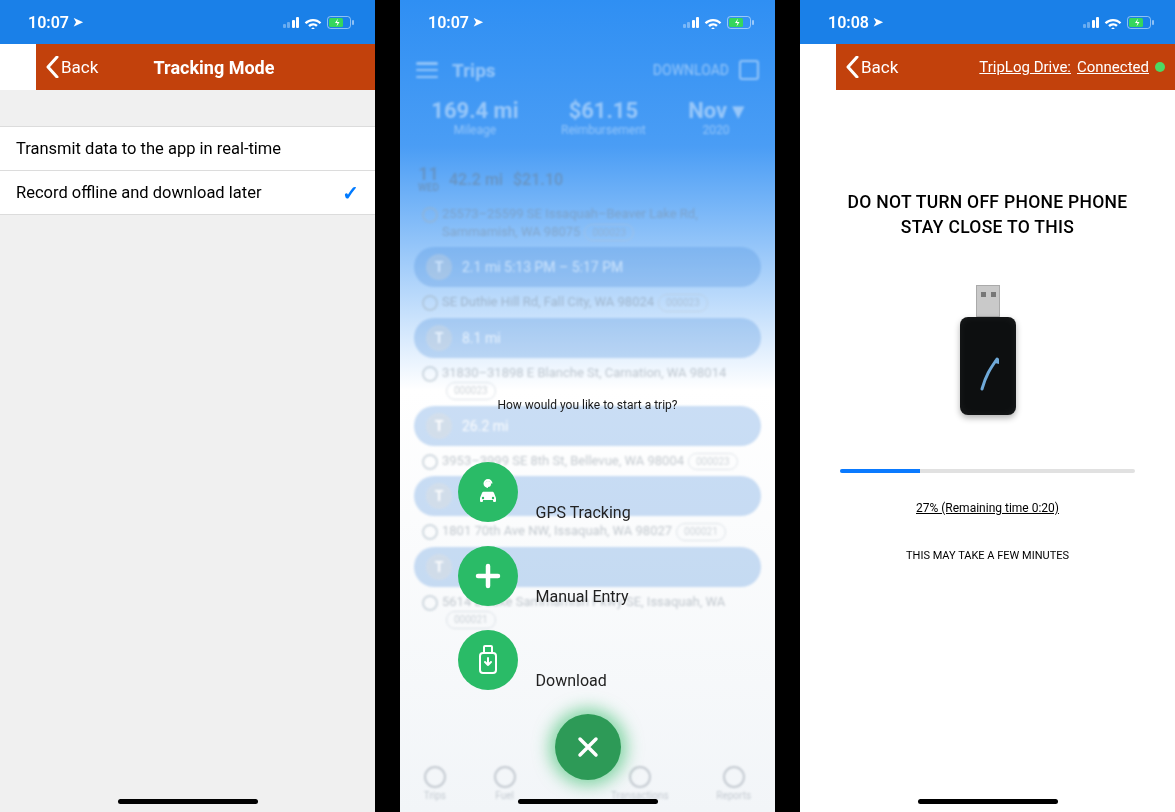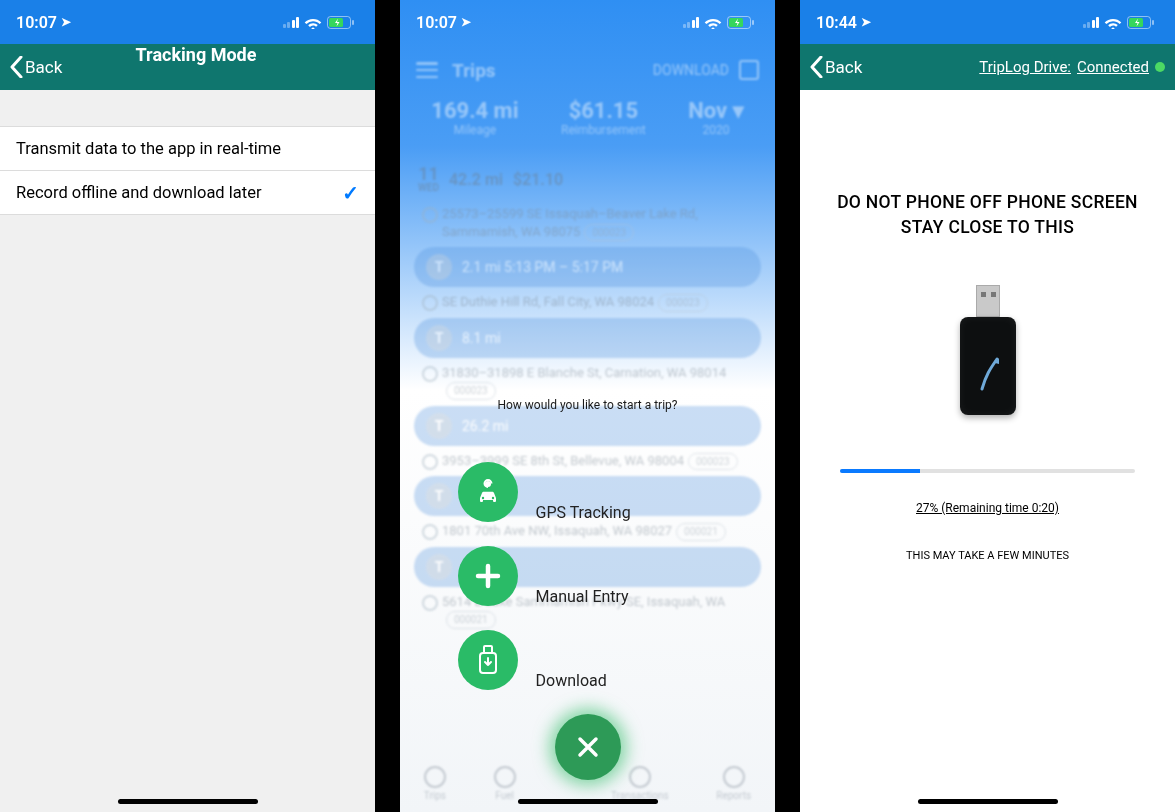--- a/index.html
+++ b/index.html
@@ -18,43 +18,45 @@
     background: #fff;
     position: relative;
     overflow: hidden;
   }
   
   .status-bar {
     height: 44px;
     display: flex;
     align-items: center;
     justify-content: space-between;
-    padding: 0 20px 0 16px;
+    padding: 0 20px 0 28px;
     color: #fff;
     font-size: 16px;
     font-weight: 600;
   }
   .status-bar.blue { background: #1a80e8; }
   .status-left { display: flex; align-items: center; gap: 4px; }
   .status-right { display: flex; align-items: center; gap: 5px; }
   .loc-arrow { font-size: 12px; }
   .sig-bars { display: flex; align-items: flex-end; gap: 1.5px; height: 11px; }
   .sig-bars span { width: 3px; background: rgba(255,255,255,0.35); border-radius:1px; }
   .sig-bars span:nth-child(1){height:4px;} .sig-bars span:nth-child(2){height:6px;}
   .sig-bars span:nth-child(3){height:8px;} .sig-bars span:nth-child(4){height:11px;}
   .sig-bars .on { background:#fff; }
   .wifi-ic, .batt-ic { display:inline-flex; }
   
   .nav-bar {
     height: 46px;
-    background: #0f766e;
+    background: #c2410c;
     color:#fff;
     display:flex;
+    align-items:center;
     position:relative;
     padding: 0 10px;
+    margin-left: 36px;
   }
   .back-group { display:flex; align-items:center; font-size:17px; gap:2px; cursor:pointer;}
   .nav-title {
     position:absolute; left:17px; right:0; text-align:center;
     font-size:18px; font-weight:700; pointer-events:none;
   }
   .nav-right { margin-left:auto; display:flex; align-items:center; gap:6px; font-size:15px;text-decoration:underline;}
   .dot-green { width:10px; height:10px; border-radius:50%; background:#4cd964; display:inline-block;}
   
   .p1-body { background:#f0f0f0; height: calc(100% - 90px); }
@@ -312,21 +314,21 @@
           </svg>
       </div>
     </div>
   </div>
   <div class="home-ind"></div>
 </div>
 
 <div class="phone">
   <div class="status-bar blue">
     <div class="status-left">
-      <span>10:44</span>
+      <span>10:08</span>
       <span class="loc-arrow">➤</span>
     </div>
     <div class="status-right">
       <span class="sig-bars">
           <span></span>
           <span></span>
           <span class="on"></span>
           <span class="on"></span>
         </span>
       <span class="wifi-ic">
@@ -352,21 +354,21 @@
       <span>Back</span>
     </div>
     <div class="nav-right">
       <span>TripLog Drive:</span>
       <span>Connected</span>
       <span class="dot-green"></span>
     </div>
   </div>
   <div class="p3-body">
     <div class="p3-warn">
-      <div>DO NOT PHONE OFF PHONE SCREEN</div>
+      <div>DO NOT TURN OFF PHONE PHONE</div>
       <div>STAY CLOSE TO THIS</div>
     </div>
     <div class="usb-wrap">
       <div class="usb-plug"></div>
       <div class="usb-body">
         <svg class="usb-slash" viewBox="0 0 26 40">
             <path d="M6 34 C 10 20, 14 14, 21 4" stroke="#6fa9d8" stroke-width="3" fill="none" stroke-linecap="round"></path>
             <path d="M19 8 l4 -5 l0 6 z" fill="#6fa9d8"></path>
           </svg>
       </div>

